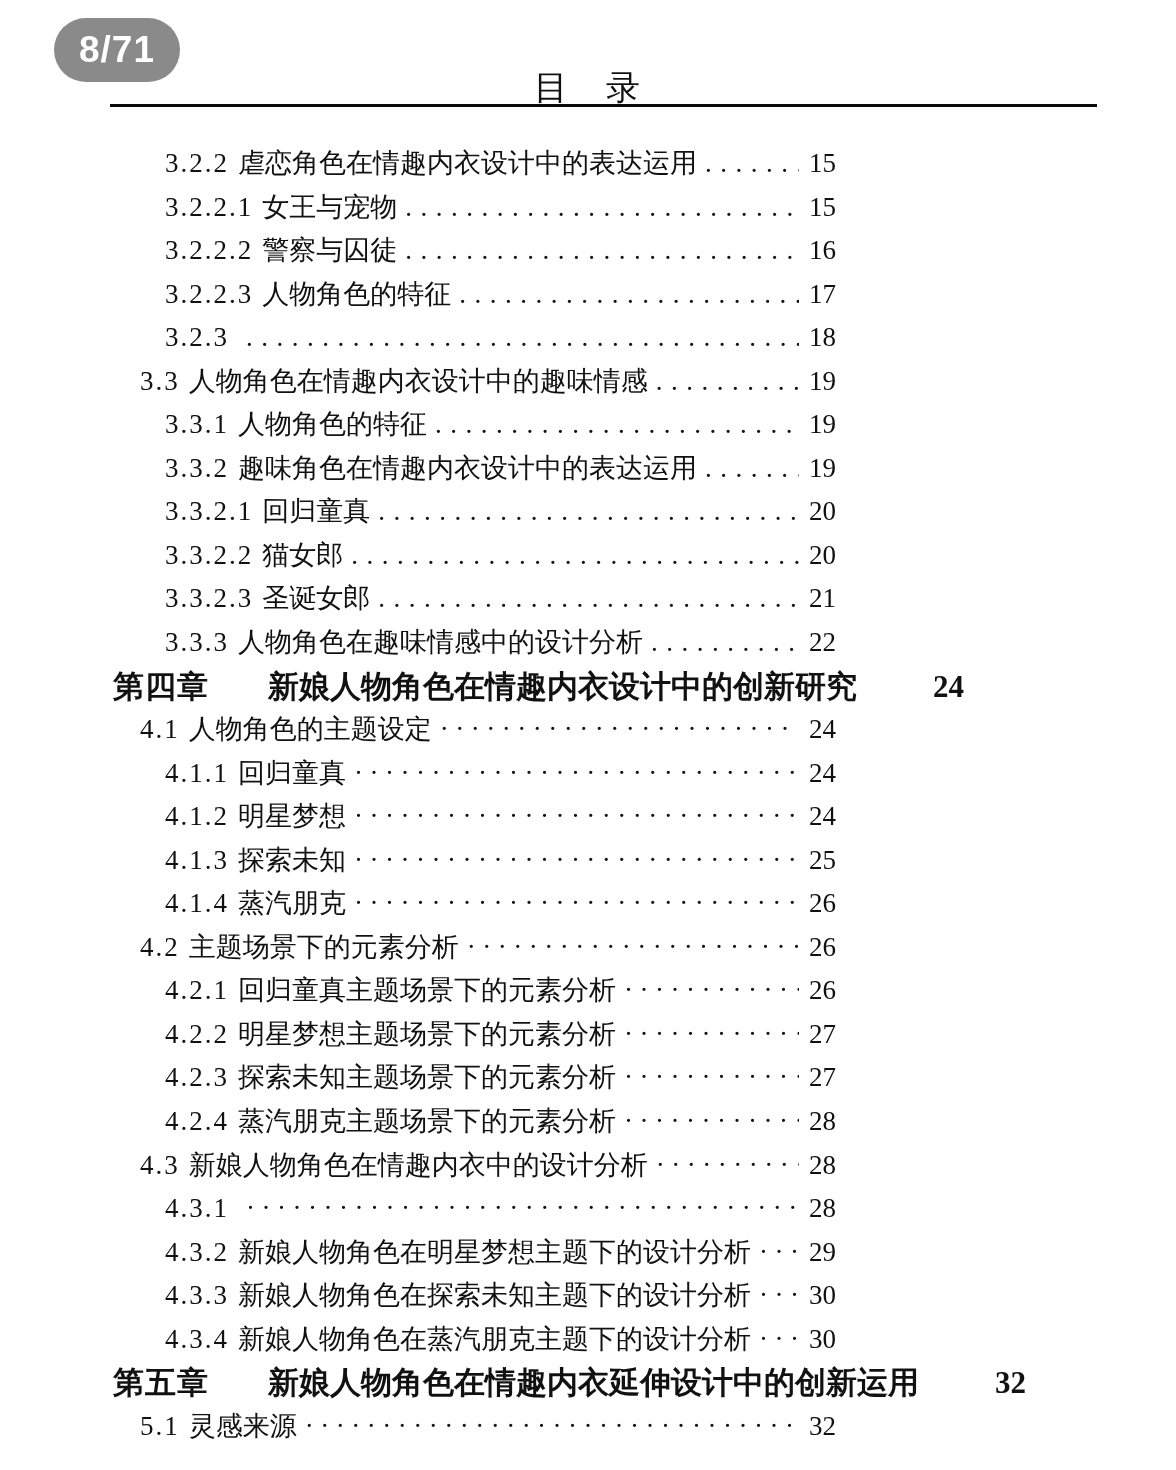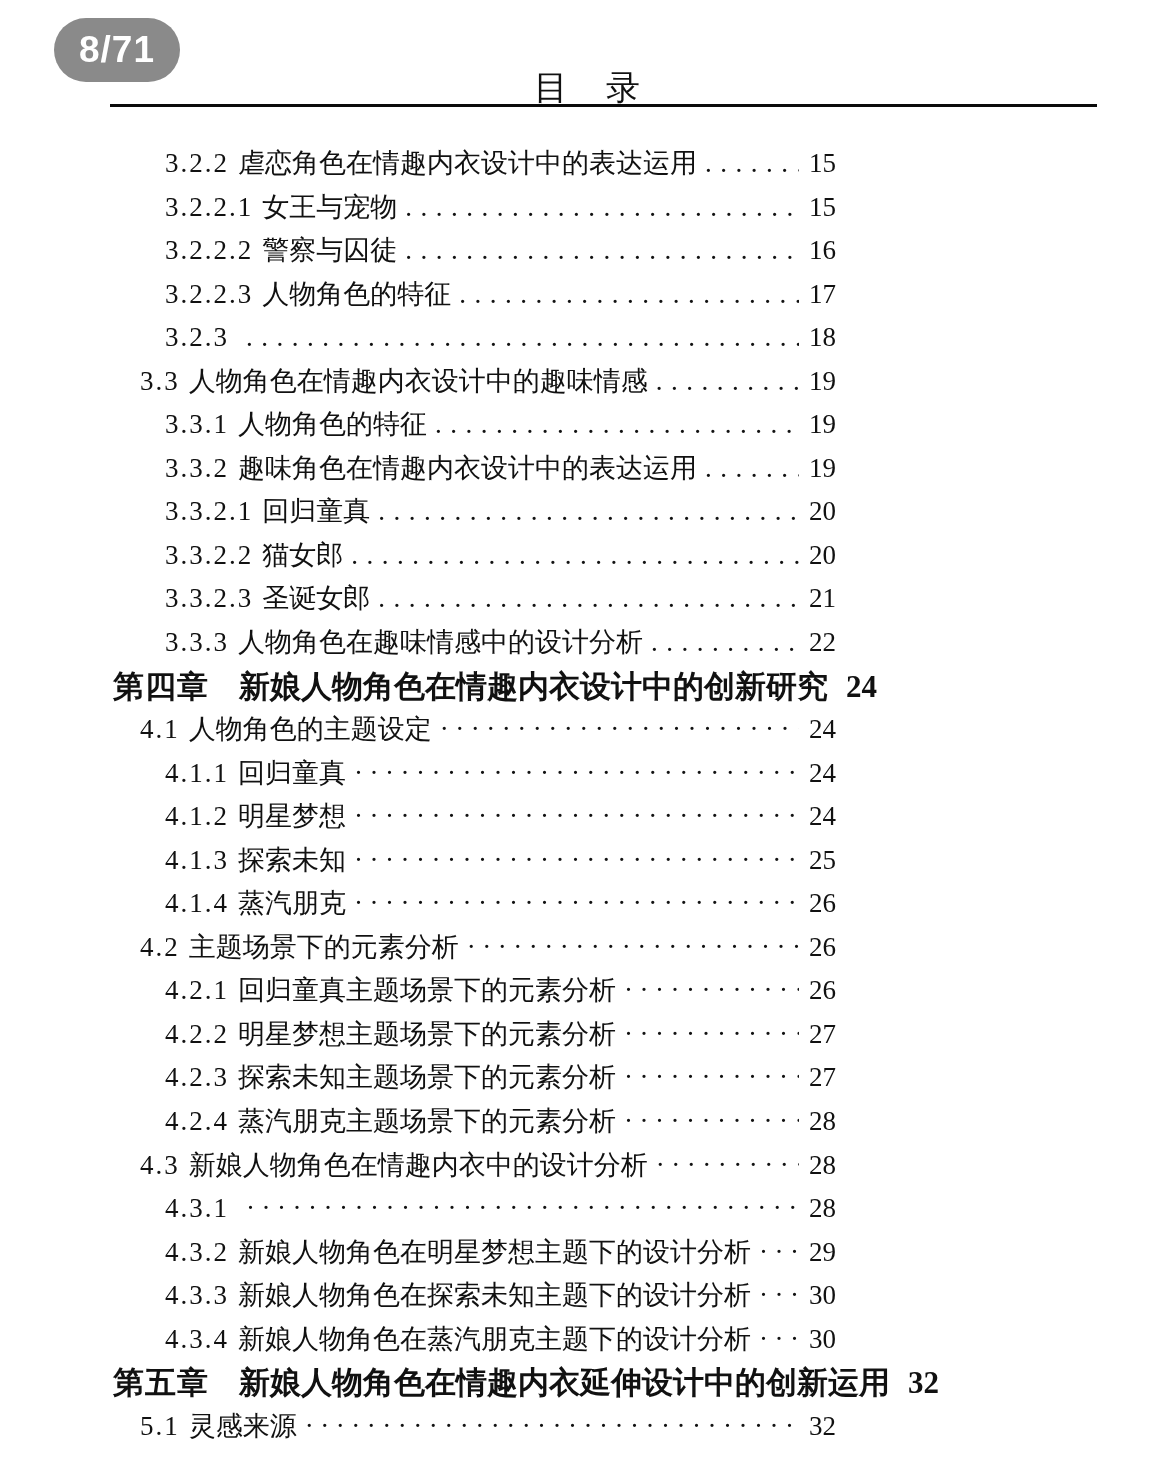--- a/index.html
+++ b/index.html
@@ -51,21 +51,21 @@
   .leader {
     flex:1 1 auto; overflow:hidden;
     margin:0 10px 0 8px;
     min-width:0;
   }
   .leader.period { letter-spacing:8.5px; }
   .leader.middot { letter-spacing:6.5px; }
   .pagenum { flex:none; min-width:46px; text-align:left; }
 
   
-  .lvl1 { margin-left:0; }
+  .lvl1 { margin-left:0;gap:29px; }
   .lvl2 { margin-left:27px; }
   .lvl3 { margin-left:52px; }
 
   
   .chapter { font-size:31px; font-weight:700; }
   .chapter .num,
   .chapter .title {
     font-family:"Liberation Sans","DejaVu Sans",sans-serif;
   }
   .chapter .num { margin-right:30px; letter-spacing:1px; }

